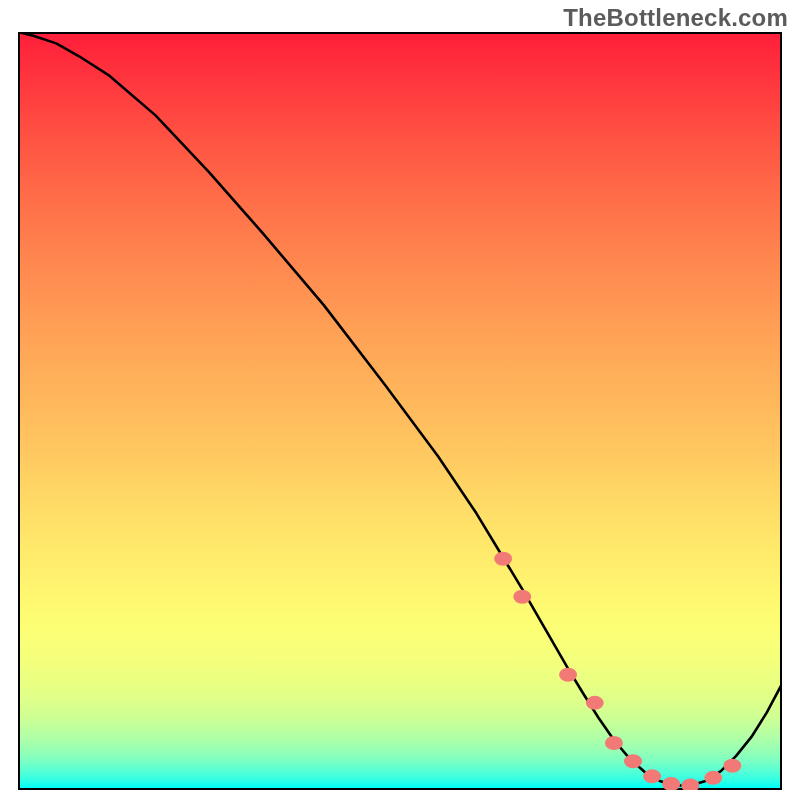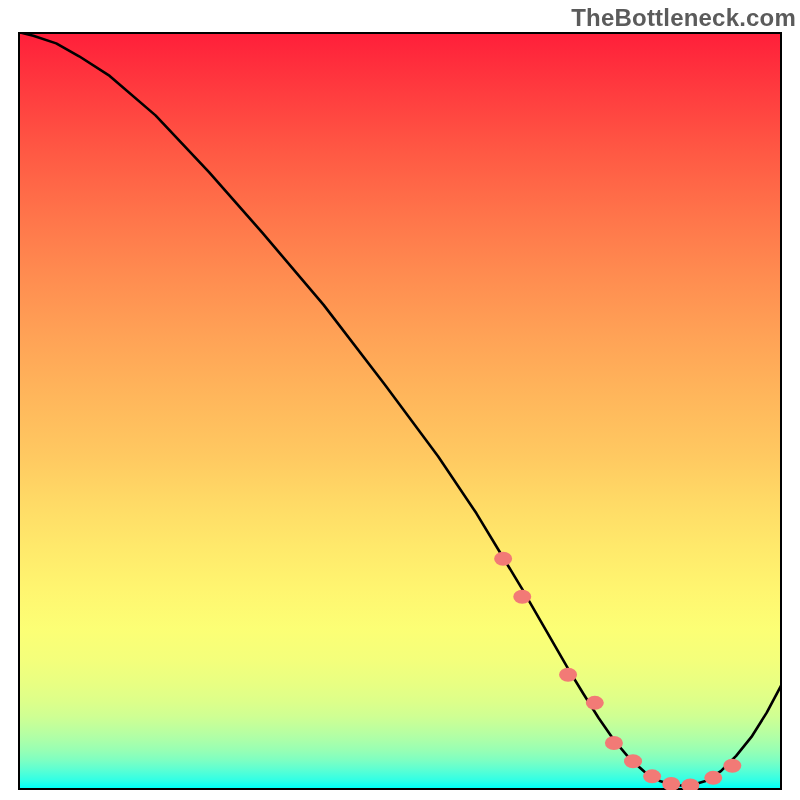--- a/index.html
+++ b/index.html
@@ -11,21 +11,21 @@
     overflow: hidden;
   }
   .container {
     position: relative;
     width: 800px;
     height: 800px;
   }
   .watermark {
     position: absolute;
     top: 4px;
-    right: 4px;
+    right: 12px;
     font-family: Arial, Helvetica, sans-serif;
     font-size: 24px;
     font-weight: 600;
     color: #5b5b5b;
     letter-spacing: 0.2px;
     z-index: 10;
   }
   .plot-outer {
     position: absolute;
     left: 18px;

